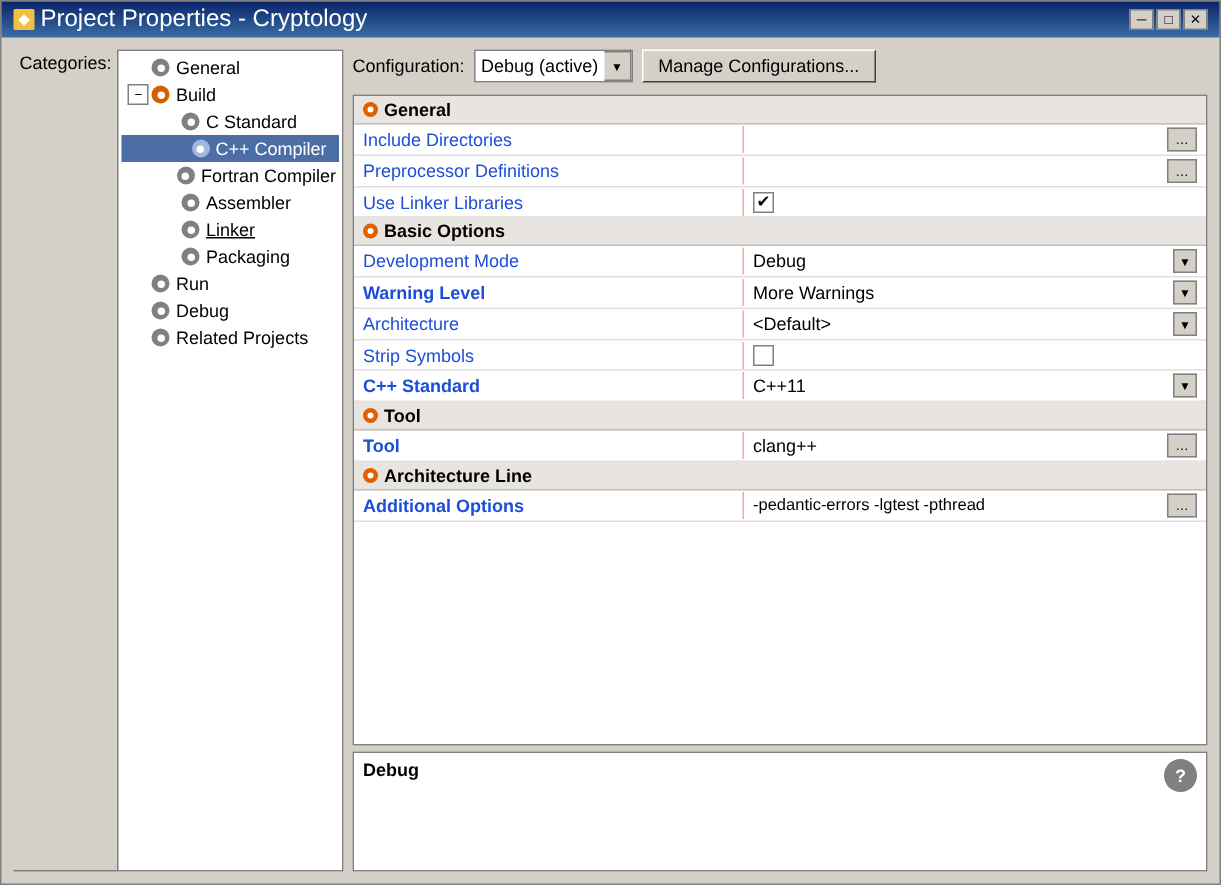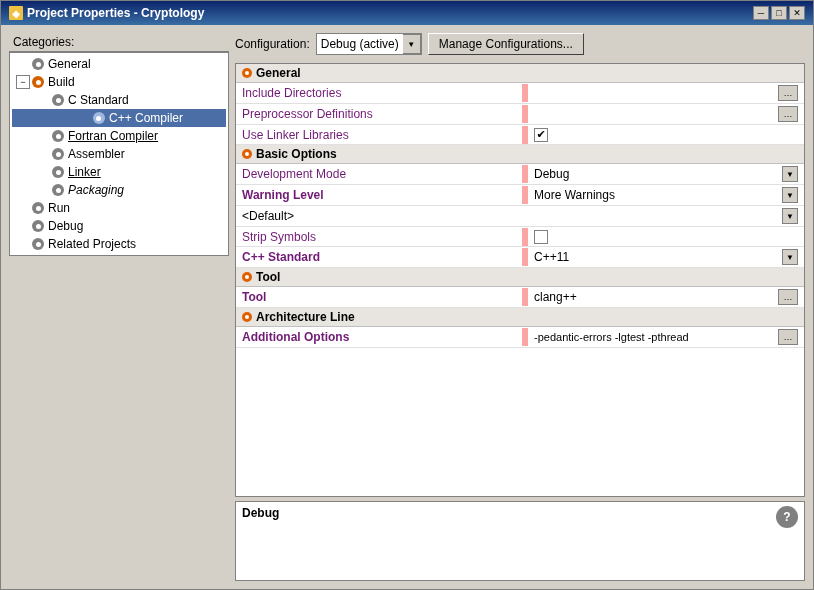--- a/index.html
+++ b/index.html
@@ -44,22 +44,22 @@
     .title-bar-icon {
       width: 14px;
       height: 14px;
       background: #f0c040;
       border-radius: 1px;
       font-size: 10px;
       display: flex; align-items: center; justify-content: center;
     }
 
     .title-bar-title {
-      font-size: 12px;
-      font-weight: bold;
+      font-size: 16px;
+      font-weight: normal;
     }
 
     .title-bar-controls {
       display: flex;
       gap: 2px;
     }
 
     .title-btn {
       width: 16px;
       height: 14px;
@@ -232,25 +232,25 @@
     }
 
     .prop-row {
       display: flex;
       align-items: center;
       border-bottom: 1px solid #e0e0e0;
       min-height: 20px;
     }
 
     .prop-name {
-      width: 292px;
+      width: 260px;
       padding: 2px 6px;
-      color: #701a75;
+      color: #1d4ed8;
       flex-shrink: 0;
-      border-right: 6px solid #fca5a5;
+      border-right: 1px solid #fca5a5;
     }
 
     .prop-name.bold {
       font-weight: bold;
     }
 
     .prop-value {
       flex: 1;
       padding: 2px 6px;
       display: flex;
@@ -380,21 +380,21 @@
     <div class="title-bar-controls">
       <button class="title-btn">─</button>
       <button class="title-btn">□</button>
       <button class="title-btn">✕</button>
     </div>
   </div>
 
   <div class="dialog-content">
     <div class="main-area">
 
-      <div style="display:flex; flex-direction:column; width:220px;">
+      <div style="display:flex; width:220px;">
         <div class="categories-label">Categories:</div>
         <div class="categories-panel">
           <div class="tree">
 
             <div class="tree-item" style="padding-left:4px;">
               <span style="width:16px; display:inline-block;"></span>
               <span class="node-icon gray">
                   <span class="node-icon-dot"></span>
                 </span>
               <span>General</span>
@@ -417,45 +417,45 @@
             </div>
 
             <div class="tree-item selected" style="padding-left:24px;">
               <span style="width:16px; display:inline-block;"></span>
               <span class="node-icon" style="background:#a0b8e0;">
                   <span class="node-icon-dot"></span>
                 </span>
               <span>C++ Compiler</span>
             </div>
 
+            <div class="tree-item" style="padding-left:24px;">
+              <span style="width:16px; display:inline-block;"></span>
+              <span class="node-icon gray">
+                  <span class="node-icon-dot"></span>
+                </span>
+              <span>Fortran Compiler</span>
+            </div>
+
+            <div class="tree-item" style="padding-left:24px;">
+              <span style="width:16px; display:inline-block;"></span>
+              <span class="node-icon gray">
+                  <span class="node-icon-dot"></span>
+                </span>
+              <span>Assembler</span>
+            </div>
+
             <div class="tree-item" style="padding-left:24px;text-decoration:underline;">
               <span style="width:16px; display:inline-block;"></span>
               <span class="node-icon gray">
                   <span class="node-icon-dot"></span>
                 </span>
-              <span>Fortran Compiler</span>
+              <span>Linker</span>
             </div>
 
             <div class="tree-item" style="padding-left:24px;">
-              <span style="width:16px; display:inline-block;"></span>
-              <span class="node-icon gray">
-                  <span class="node-icon-dot"></span>
-                </span>
-              <span>Assembler</span>
-            </div>
-
-            <div class="tree-item" style="padding-left:24px;text-decoration:underline;">
-              <span style="width:16px; display:inline-block;"></span>
-              <span class="node-icon gray">
-                  <span class="node-icon-dot"></span>
-                </span>
-              <span>Linker</span>
-            </div>
-
-            <div class="tree-item" style="padding-left:24px;font-style:italic;">
               <span style="width:16px; display:inline-block;"></span>
               <span class="node-icon gray">
                   <span class="node-icon-dot"></span>
                 </span>
               <span>Packaging</span>
             </div>
 
             <div class="tree-item" style="padding-left:4px;">
               <span style="width:16px; display:inline-block;"></span>
               <span class="node-icon gray">
@@ -552,20 +552,21 @@
             <span class="prop-name bold">Warning Level</span>
             <span class="prop-value">
               <span>More Warnings</span>
               <button class="prop-dropdown-btn">
                 <span class="triangle-down">▼</span>
               </button>
             </span>
           </div>
 
           <div class="prop-row">
+            <span class="prop-name">Architecture</span>
             <span class="prop-value">
               <span>&lt;Default&gt;</span>
               <button class="prop-dropdown-btn">
                 <span class="triangle-down">▼</span>
               </button>
             </span>
           </div>
 
           <div class="prop-row">
             <span class="prop-name">Strip Symbols</span>

